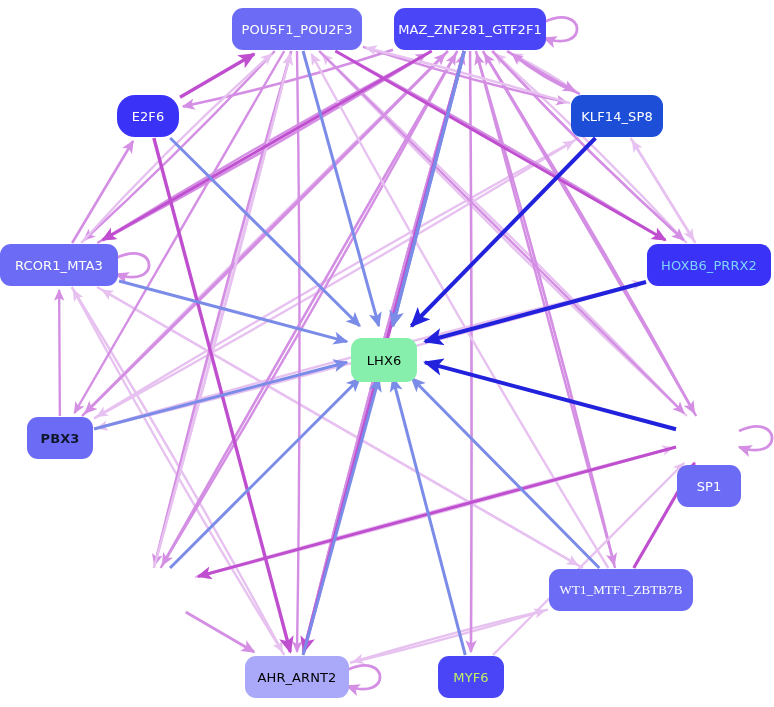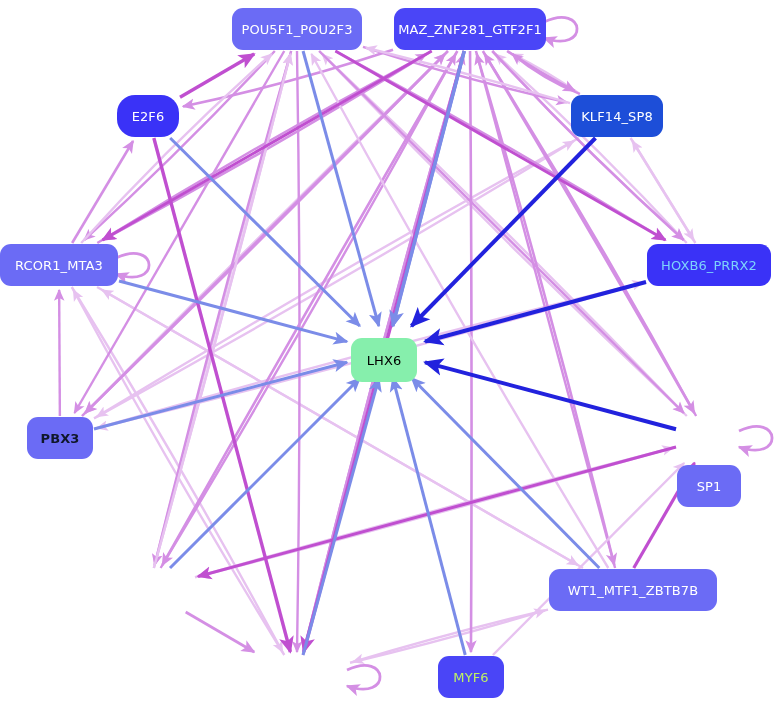--- a/index.html
+++ b/index.html
@@ -135,19 +135,22 @@
     </div>
     <div class="node" style="left: 351px; top: 338px; width: 66px; height: 44px; background: #86efac; color: rgb(0, 0, 0);">
       <span>LHX6</span>
     </div>
     <div class="node" style="left: 27px; top: 417px; width: 66px; height: 42px; background: rgb(107, 107, 245); color: #0f172a; font-weight: bold;">
       <span>PBX3</span>
     </div>
     <div class="node" style="left: 677px; top: 417px; width: 64px; height: 42px; background: rgb(107, 107, 245); color: rgb(255, 255, 255); margin-top: 48px;">
       <span>SP1</span>
     </div>
-    <div class="node" style="left: 549px; top: 569px; width: 168px; height: 42px; background: rgb(107, 107, 245); color: rgb(255, 255, 255);">
+    <div class="node" style="left: 549px; top: 569px; width: 144px; height: 42px; background: rgb(107, 107, 245); color: rgb(255, 255, 255); font-family: Liberation Serif, serif;">
       <span>WT1_MTF1_ZBTB7B</span>
+    </div>
+    <div class="node" style="left: 245px; top: 656px; width: 104px; height: 42px; background: rgb(170, 168, 248); color: rgb(0, 0, 0);">
+      <span>AHR_ARNT2</span>
     </div>
     <div class="node" style="left: 438px; top: 656px; width: 66px; height: 42px; background: rgb(74, 69, 247); color: #bef264;">
       <span>MYF6</span>
     </div>
   </div>
 
 </body></html>

